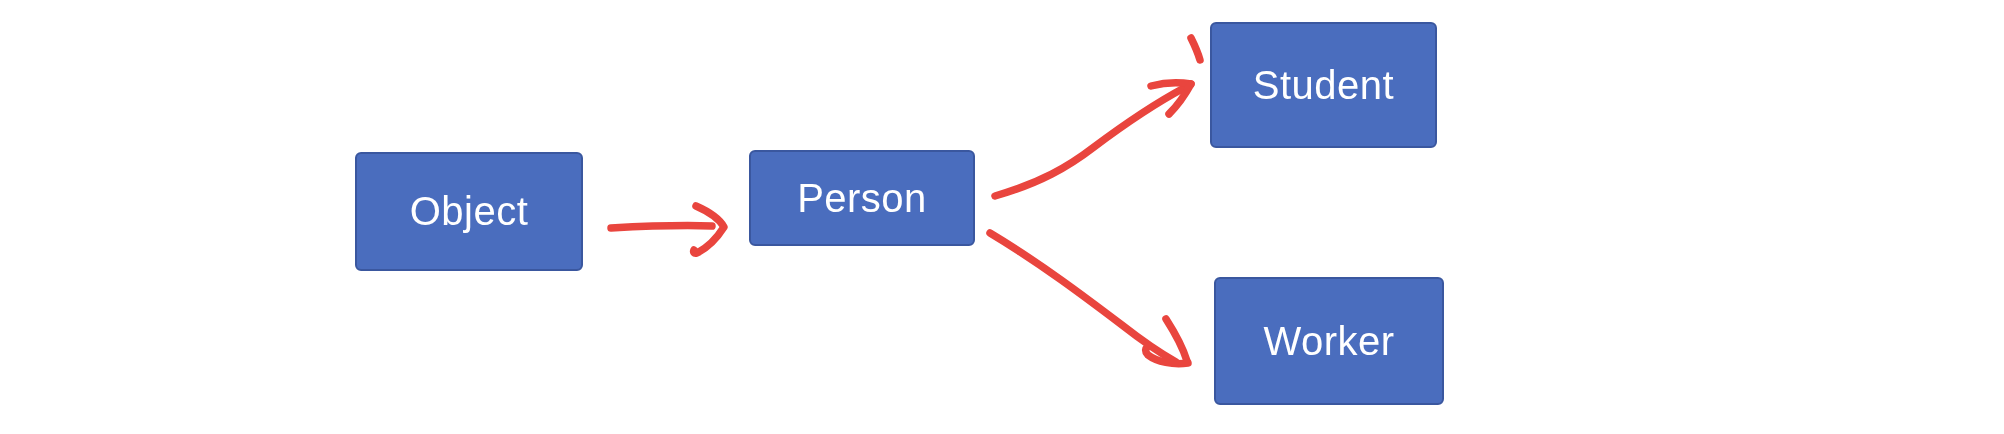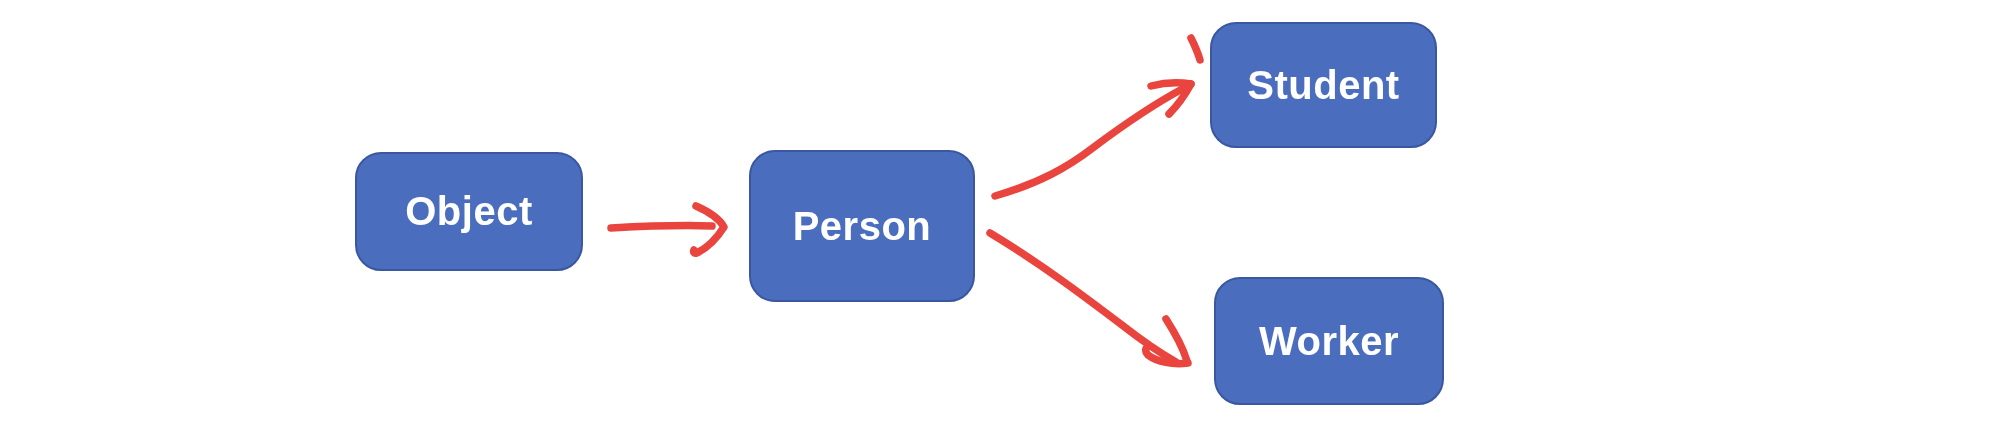--- a/index.html
+++ b/index.html
@@ -21,31 +21,31 @@
     top: 0;
     width: 2004px;
     height: 434px;
     pointer-events: none;
   }
   .node {
     position: absolute;
     box-sizing: border-box;
     background: #4a6dbe;
     border: 2.5px solid #3a579f;
-    border-radius: 26px;
+    border-radius: 6px;
     color: #ffffff;
     display: flex;
     align-items: center;
     justify-content: center;
     font-size: 40px;
-    font-weight: 700;
+    font-weight: 400;
     letter-spacing: 0.5px;
   }
   .node-object  { left: 355px;  top: 152px; width: 228px; height: 119px; }
-  .node-person  { left: 749px;  top: 150px; width: 226px; height: 152px; align-items: center; }
+  .node-person  { left: 749px;  top: 150px; width: 226px; height: 96px; align-items: center; }
   .node-student { left: 1210px; top: 22px;  width: 227px; height: 126px; }
   .node-worker  { left: 1207px; top: 277px; width: 230px; height: 128px; margin-left: 7px; }
   .edge-path {
     fill: none;
     stroke: #e9453e;
     stroke-width: 7.5;
     stroke-linecap: round;
     stroke-linejoin: round;
   }
 </style>

